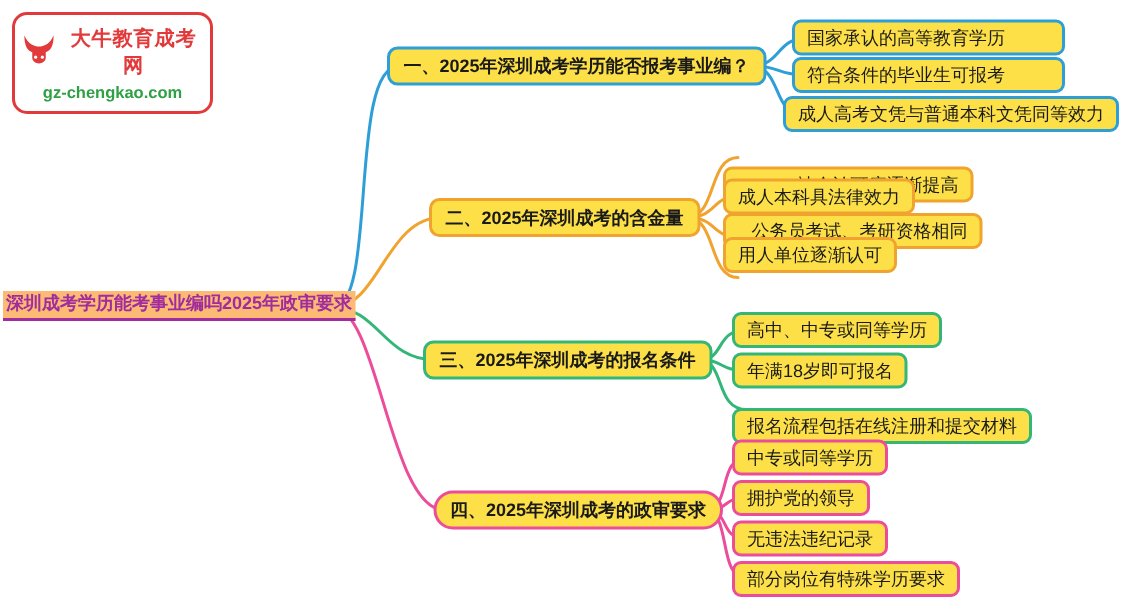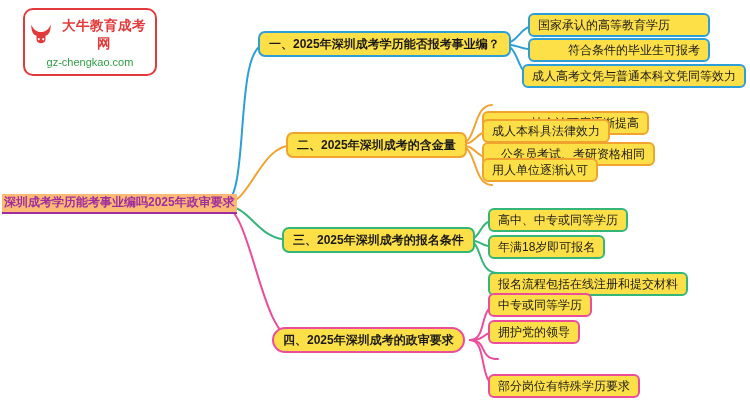--- a/index.html
+++ b/index.html
@@ -14,27 +14,27 @@
     font-size:12px;line-height:16px;padding:2px 8px;
     white-space:nowrap;color:#1a1a1a;box-sizing:border-box;
   }
   .branch{font-weight:bold;padding:3px 9px;border-radius:7px;}
   .root-node{
     position:absolute;z-index:1;left:2px;top:194px;background:#fdba74;
     font-weight:bold;font-size:12px;line-height:16px;
     padding:0 2px 2px 2px;border-bottom:2px solid #a02c9e;white-space:nowrap;
   }
   .logo{
-    position:absolute;left:23px;top:8px;z-index:1;width:134px;
+    position:absolute;left:8px;top:8px;z-index:1;width:134px;
     border:2px solid #e23a3a;border-radius:10px;background:#fff;
     padding:7px 4px 6px 4px;text-align:center;box-sizing:border-box;
   }
   .logo-top{display:flex;align-items:center;justify-content:center;gap:4px;}
   .logo-title{color:#e23a3a;font-weight:bold;font-size:13.5px;letter-spacing:.5px;}
-  .logo-domain{color:#2fa043;font-size:11px;font-weight:normal;margin-top:3px;}
+  .logo-domain{color:#2fa043;font-size:11px;font-weight:bold;margin-top:3px;}
   .minw{min-width:182px;}
 </style>
 </head>
 <body>
 
 <div class="canvas">
 
   <svg class="links" width="750" height="410">
 
     <path d="M222,205 C252,205 232,44 266,44" fill="none" stroke-width="2" stroke-linecap="round" stroke="#2e9fd6"></path>
@@ -73,32 +73,33 @@
       <span class="logo-title">大牛教育成考网</span>
     </div>
     <div class="logo-domain">gz-chengkao.com</div>
   </div>
 
   <div class="root-node" style="border-color: rgb(160, 44, 158); color: rgb(160, 44, 158);">深圳成考学历能考事业编吗2025年政审要求</div>
 
   <div class="node branch" style="left: 258px; top: 31px; border-color: rgb(46, 159, 214);">一、2025年深圳成考学历能否报考事业编？</div>
   <div class="node branch" style="left: 286px; top: 132px; border-color: rgb(240, 163, 47);">二、2025年深圳成考的含金量</div>
   <div class="node branch" style="left: 282px; top: 227px; border-color: rgb(51, 182, 120);">三、2025年深圳成考的报名条件</div>
-  <div class="node branch" style="left: 272px; top: 327px; border-color: rgb(236, 77, 155); border-radius: 13px;">四、2025年深圳成考的政审要求</div>
+  <div class="node branch" style="left: 289px; top: 327px; border-color: rgb(236, 77, 155); border-radius: 13px;">四、2025年深圳成考的政审要求</div>
 
   <div class="node minw" style="left: 528px; top: 13px; border-color: rgb(46, 159, 214);">国家承认的高等教育学历</div>
-  <div class="node minw" style="left: 528px; top: 38px; border-color: rgb(46, 159, 214); text-align: right;">符合条件的毕业生可报考</div>
+  <div class="node minw" style="left: 528px; top: 38px; border-color: rgb(46, 159, 214);">符合条件的毕业生可报考</div>
   <div class="node" style="left: 522px; top: 64px; border-color: rgb(46, 159, 214);">成人高考文凭与普通本科文凭同等效力</div>
 
   <div class="node" style="left: 482px; top: 111px; border-color: rgb(240, 163, 47); padding-left: 47px;">社会认可度逐渐提高</div>
   <div class="node" style="left: 482px; top: 119px; border-color: rgb(240, 163, 47);">成人本科具法律效力</div>
   <div class="node" style="left: 482px; top: 142px; border-color: rgb(240, 163, 47); padding-left: 17px;">公务员考试、考研资格相同</div>
   <div class="node" style="left: 482px; top: 158px; border-color: rgb(240, 163, 47);">用人单位逐渐认可</div>
 
   <div class="node" style="left: 488px; top: 208px; border-color: rgb(51, 182, 120);">高中、中专或同等学历</div>
   <div class="node" style="left: 488px; top: 235px; border-color: rgb(51, 182, 120);">年满18岁即可报名</div>
   <div class="node" style="left: 488px; top: 272px; border-color: rgb(51, 182, 120);">报名流程包括在线注册和提交材料</div>
 
   <div class="node" style="left: 488px; top: 293px; border-color: rgb(236, 77, 155);">中专或同等学历</div>
   <div class="node" style="left: 488px; top: 320px; border-color: rgb(236, 77, 155);">拥护党的领导</div>
+  <div class="node" style="left: 488px; top: 347px; border-color: rgb(236, 77, 155);">无违法违纪记录</div>
   <div class="node" style="left: 488px; top: 374px; border-color: rgb(236, 77, 155);">部分岗位有特殊学历要求</div>
 
 </div>
 
 </body></html>

